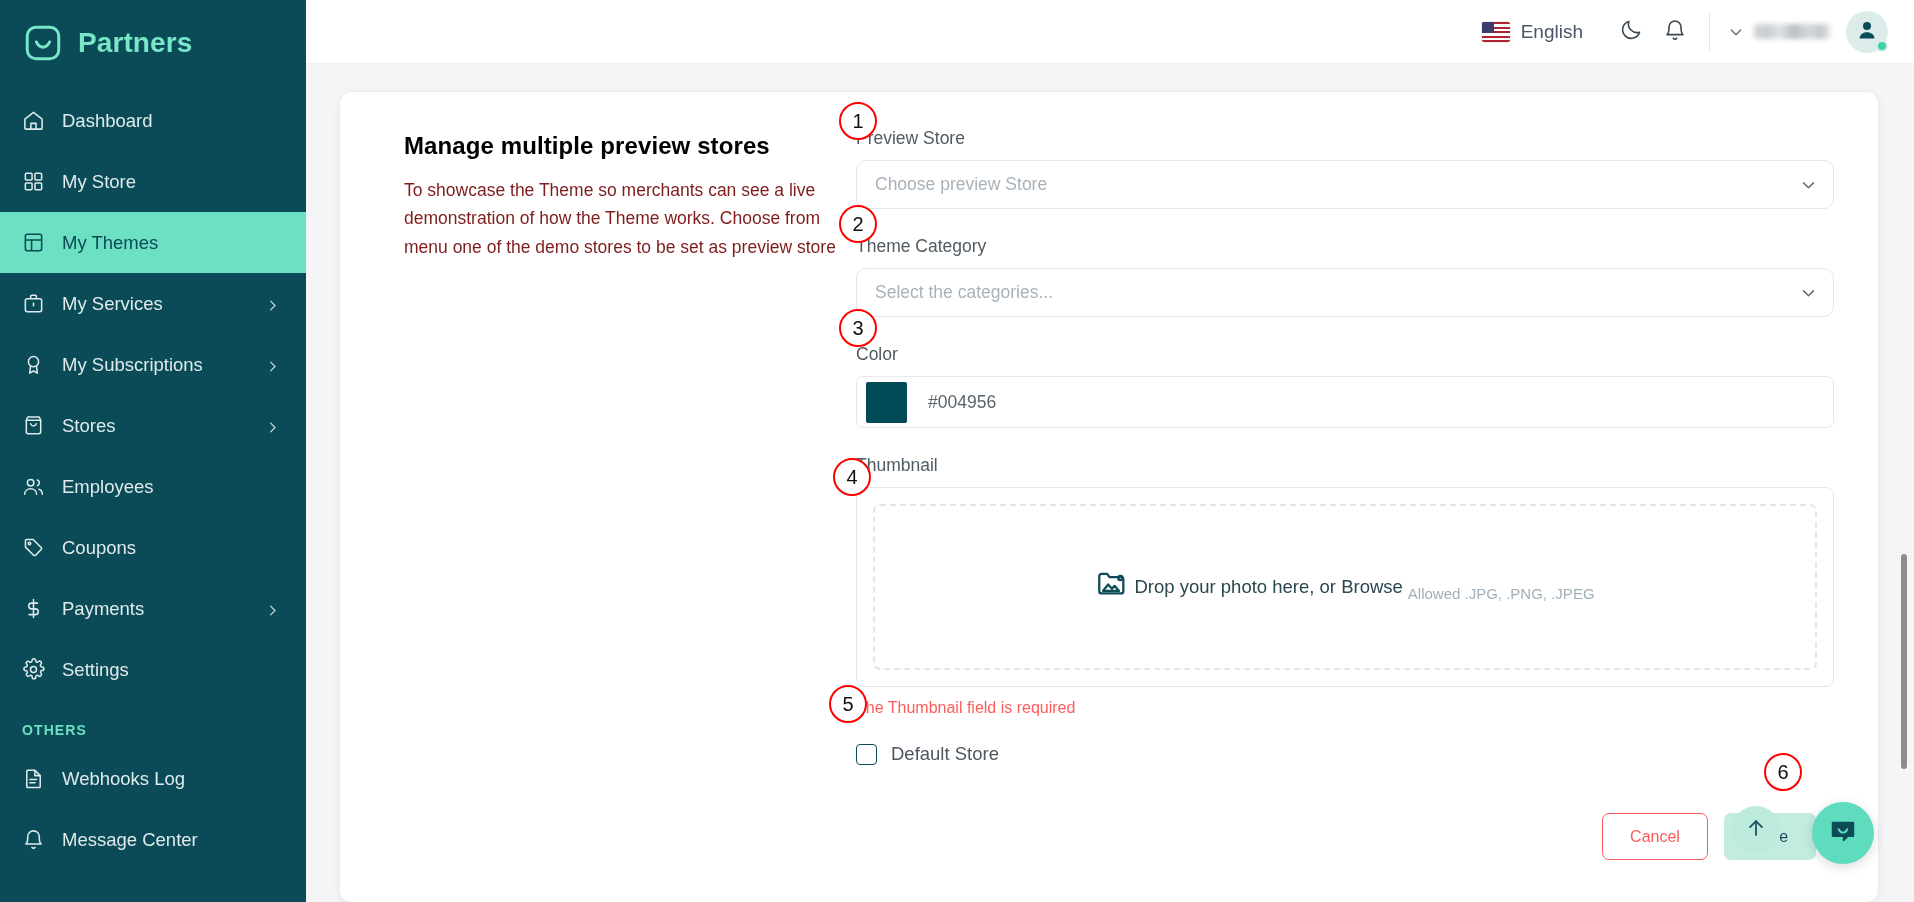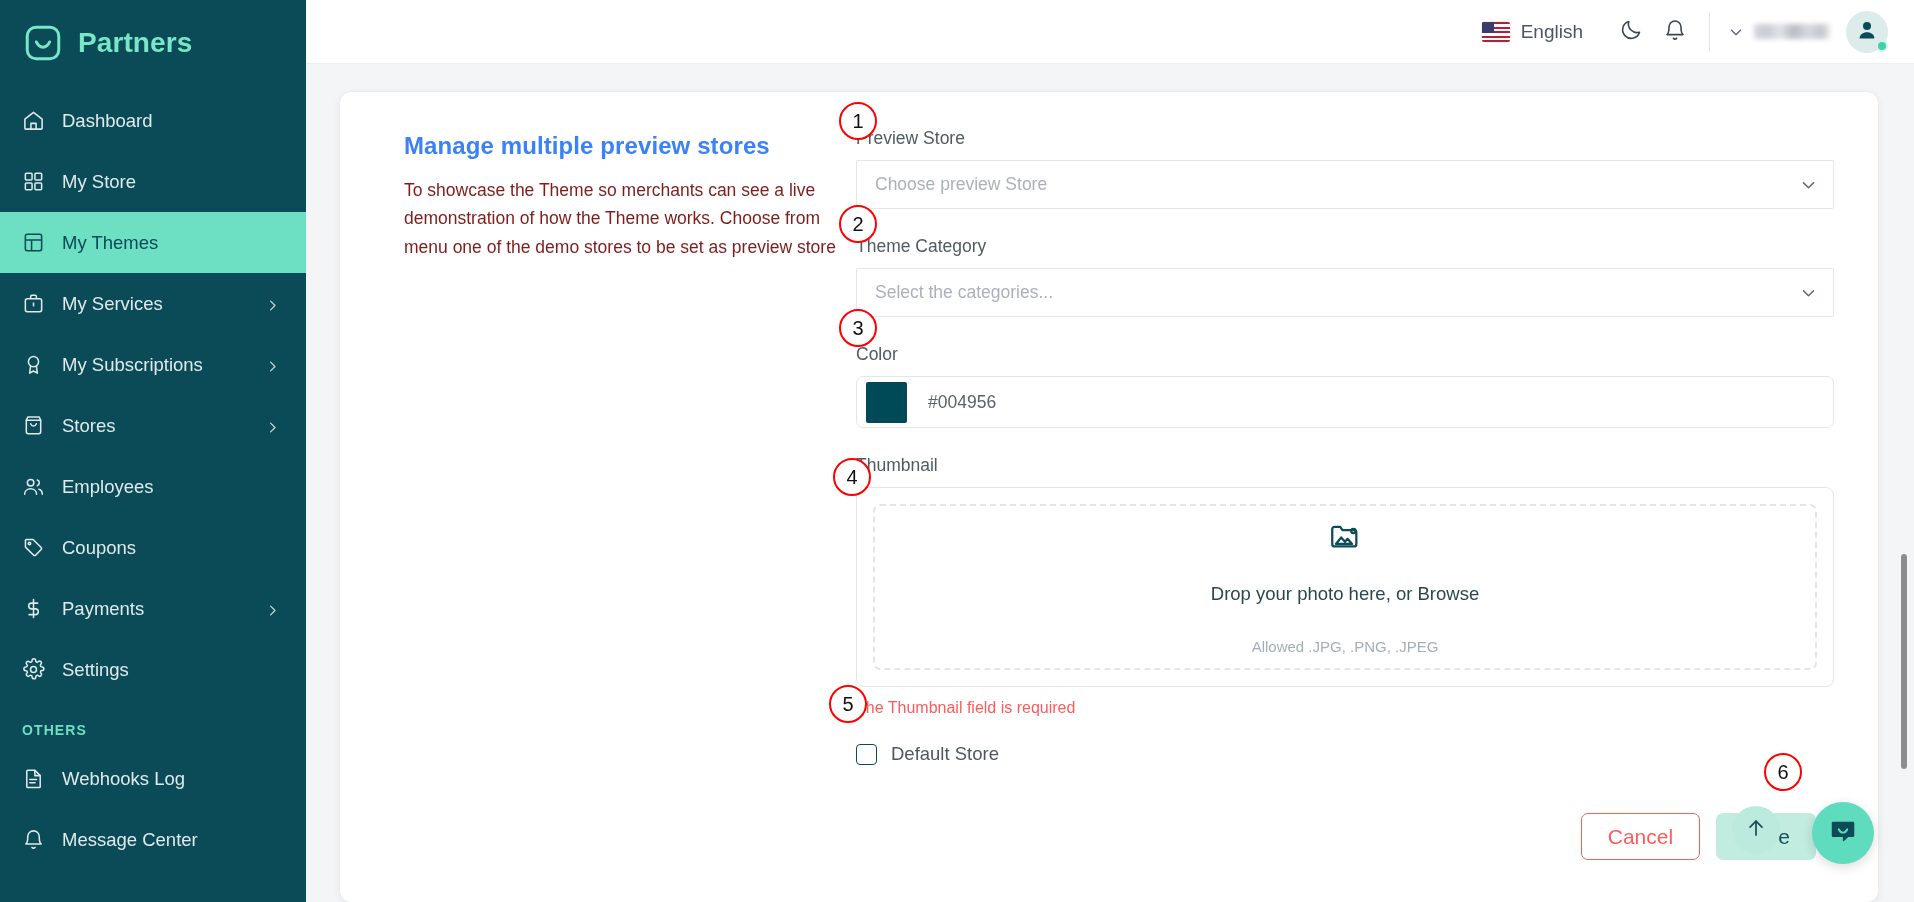--- a/index.html
+++ b/index.html
@@ -117,34 +117,34 @@
 
   .card {
     background: #fff; border-radius: 11px;
     box-shadow: 0 2px 10px rgba(16,40,60,.07), 0 0 1px rgba(16,40,60,.12);
     padding: 36px 40px 42px 28px;
     display: flex; gap: 18px;
     position: relative;
   }
 
   .card-left { width: 470px; flex: 0 0 470px; padding-left: 36px; padding-top: 4px; }
-  .card-title { font-size: 24px; font-weight: 700; color: #3b82f6; letter-spacing: .1px; }
+  .card-title { font-size: 24px; font-weight: 700; color: #000000; letter-spacing: .1px; }
   .card-desc {
     margin-top: 16px; font-size: 17.5px; line-height: 1.62;
     color: #7f1d1d; max-width: 470px;
   }
 
   .card-right { flex: 1 1 auto; padding-right: 4px; }
 
   .field { margin-bottom: 4px; position: relative; }
   .field-label {
     font-size: 17.5px; color: #4f5b63; margin-bottom: 11px; display: block;
   }
   .ctrl {
-    height: 49px; border: 1px solid #e4e7ea; border-radius: 1px;
+    height: 49px; border: 1px solid #e4e7ea; border-radius: 10px;
     background: #fff; display: flex; align-items: center;
     padding: 0 18px; font-size: 17.5px; color: #a9b2ba;
     position: relative; cursor: pointer;
   }
   .ctrl .chevd {
     position: absolute; right: 16px; top: 50%; transform: translateY(-50%);
     width: 17px; height: 17px; color: #5e6a72;
   }
   .field-gap { height: 23px; }
 
@@ -156,43 +156,43 @@
   .swatch { width: 41px; height: 41px; border-radius: 2px; background: #004956; cursor: pointer; }
   .color-val { font-size: 17.5px; color: #57636b; margin-left: 21px; }
 
   .dropzone-outer {
     border: 1px solid #e4e7ea; border-radius: 8px; background: #fff;
     padding: 16px; margin-top: 0;
   }
   .dropzone {
     border: 2px dashed #e2e6e9; border-radius: 7px;
     height: 166px;
-    display: flex; flex-direction: column;
+    display: flex; flex-direction: row;
     align-items: center; justify-content: center;
-    gap: 21px; cursor: pointer;
+    gap: 5px; cursor: pointer;
   }
   .dz-icon { color: #0d4c57; width: 34px; height: 34px; margin-bottom: 9px; }
   .dz-main { font-size: 18.5px; color: #2b4750; }
   .dz-sub { font-size: 15px; color: #9fb0b8; margin-top: 12px; }
 
   .error-text { color: #ff5b5b; font-size: 16px; margin-top: 12px; }
 
   .check-row { display: flex; align-items: center; gap: 14px; margin-top: 26px; }
   .checkbox {
     width: 21px; height: 21px; border: 1.7px solid #0a4b57;
     border-radius: 4px; background: #fff; cursor: pointer; flex: 0 0 21px;
   }
   .check-label { font-size: 18.5px; color: #4c5862; }
 
   .actions {
     display: flex; justify-content: flex-end; align-items: center;
     gap: 16px; margin-top: 48px; padding-right: 18px;
   }
   .btn {
-    height: 47px; border-radius: 7px; font-size: 21px;
+    height: 47px; border-radius: 7px; font-size: 16px;
     display: flex; align-items: center; justify-content: center;
     cursor: pointer; padding: 0 26px;
   }
   .btn-cancel { border: 1px solid #ff5b5b; color: #ff5b5b; background: #fff; min-width: 106px; }
   .btn-save { background: #c2ece0; color: #17505c; min-width: 92px; border: none; }
 
   
   .anno {
     position: absolute; width: 38px; height: 38px; border-radius: 50%;
     border: 2.2px solid #ff0000; background: #ffffff;

